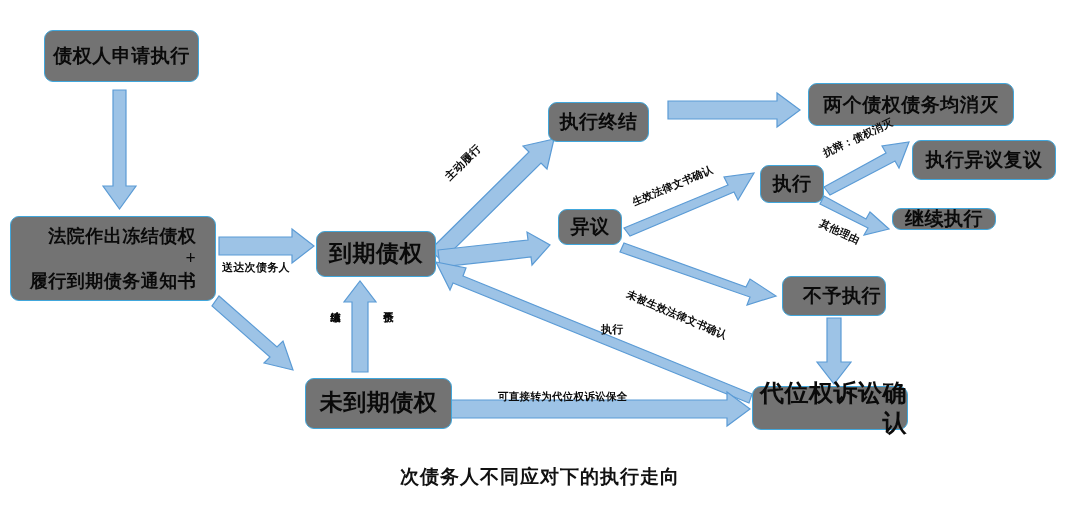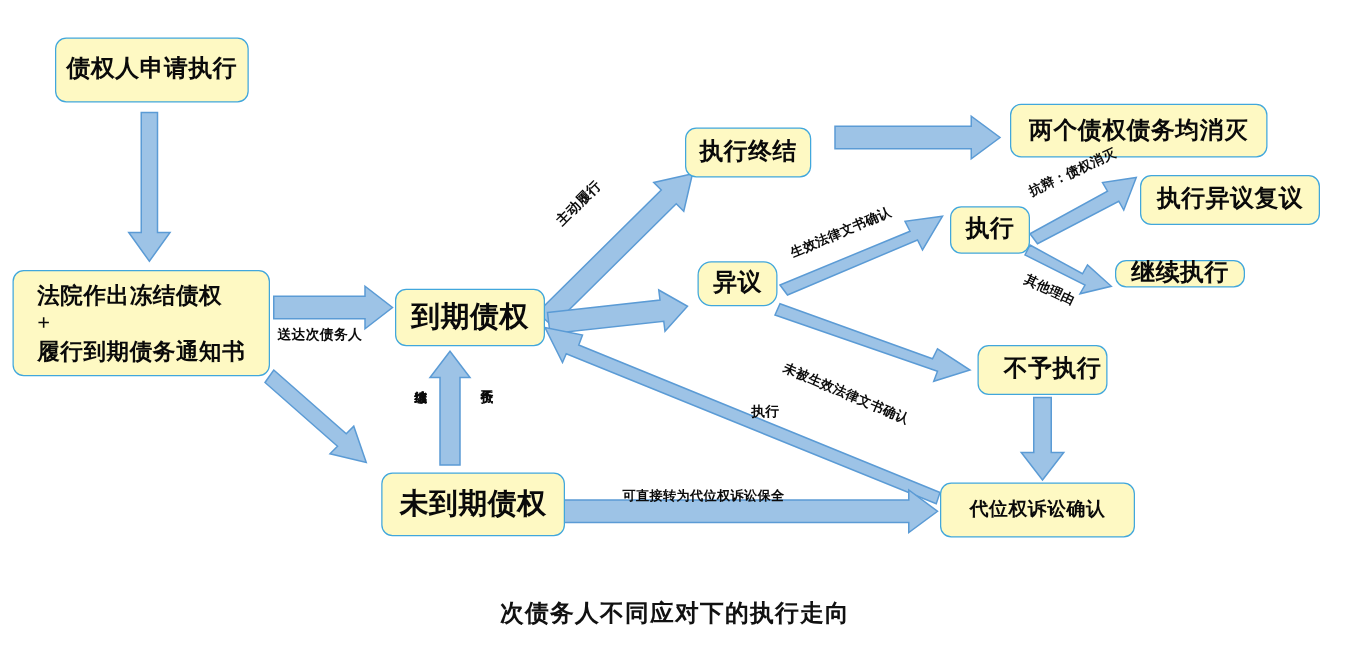--- a/index.html
+++ b/index.html
@@ -5,25 +5,25 @@
   html,body{margin:0;padding:0;background:#ffffff;}
   body{
     font-family:"Liberation Serif","DejaVu Serif",serif;
     width:1080px;height:517px;overflow:hidden;
   }
   #canvas{position:relative;width:1080px;height:517px;background:#fff;}
   svg.arrows{position:absolute;left:0;top:0;width:1080px;height:517px;}
   .node{
     position:absolute;
     box-sizing:border-box;
-    background:#fef9c3;
+    background:#737373;
     border:1.6px solid #41A7DC;
     border-radius:9px;
     display:flex;align-items:center;justify-content:center;
-    text-align:left;
+    text-align:right;
     color:#0a0a0a;
     font-weight:700;
     font-family:"Liberation Serif","DejaVu Serif",serif;
     line-height:1.25;
     white-space:pre-line;
     letter-spacing:0.5px;
   }
   .lbl{
     position:absolute;
     color:#0b0b0b;
@@ -36,21 +36,21 @@
   .lbl.vert{
     writing-mode:vertical-rl;
     text-orientation:upright;
     white-space:nowrap;
     letter-spacing:0px;
     line-height:1;
   }
   #caption{
     position:absolute;
     left:0;right:0;
-    top:478px;
+    top:464px;
     text-align:center;
     font-family:"Liberation Sans","DejaVu Sans",sans-serif;
     font-weight:700;
     font-size:19px;
     color:#111;
     letter-spacing:1px;
   }
 </style>
 </head>
 <body>
@@ -98,31 +98,31 @@
 履行到期债务通知书</div>
 
   <div class="node" style="left:316px;top:231px;width:120px;height:46px;font-size:23px;">到期债权</div>
 
   <div class="node" style="left:305px;top:378px;width:147px;height:51px;font-size:23px;">未到期债权</div>
 
   <div class="node" style="left:548px;top:90px;width:101px;height:40px;font-size:19px;margin-top:12px;">执行终结</div>
 
   <div class="node" style="left:808px;top:83px;width:206px;height:43px;font-size:19px;">两个债权债务均消灭</div>
 
-  <div class="node" style="left:558px;top:209px;width:64px;height:36px;font-size:19px;border-radius:11px;">异议</div>
+  <div class="node" style="left:558px;top:209px;width:64px;height:36px;font-size:19px;">异议</div>
 
   <div class="node" style="left:760px;top:165px;width:64px;height:38px;font-size:19px;">执行</div>
 
   <div class="node" style="left:912px;top:140px;width:144px;height:40px;font-size:19px;">执行异议复议</div>
 
   <div class="node" style="left:892px;top:208px;width:104px;height:22px;font-size:19px;">继续执行</div>
 
   <div class="node" style="left:782px;top:276px;width:104px;height:40px;font-size:19px;padding-left:16px;">不予执行</div>
 
-  <div class="node" style="left:752px;top:386px;width:156px;height:44px;font-size:15px;">代位权诉讼确认</div>
+  <div class="node" style="left:752px;top:386px;width:156px;height:44px;font-size:24px;">代位权诉讼确认</div>
 
   <div class="lbl" style="left:222px;top:236px;font-size:11px;margin-top:24px;">送达次债务人</div>
 
   <div class="lbl" style="left:447px;top:171px;font-size:11px;transform:rotate(-45deg);transform-origin:left center;">主动履行</div>
 
   <div class="lbl vert" style="left:330px;top:304px;font-size:10px;">继续冻结</div>
 
   <div class="lbl vert" style="left:383px;top:304px;font-size:10px;">不予执行</div>
 
   <div class="lbl" style="left:633px;top:196px;font-size:10.5px;transform:rotate(-23deg);transform-origin:left center;">生效法律文书确认</div>

